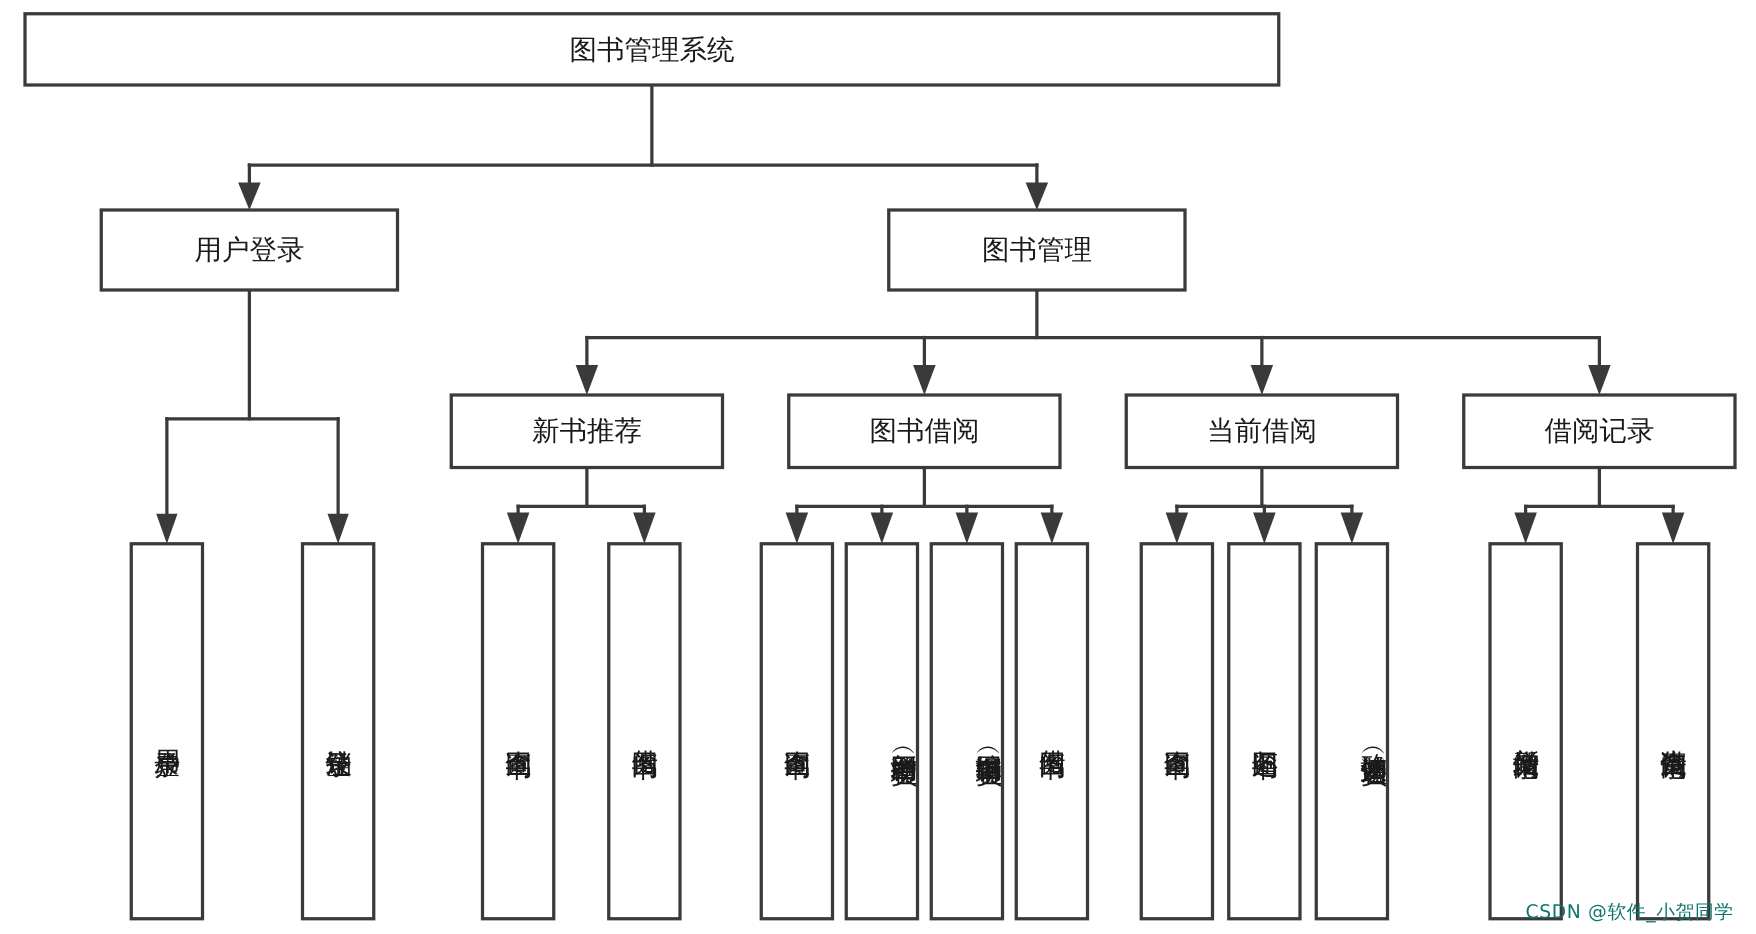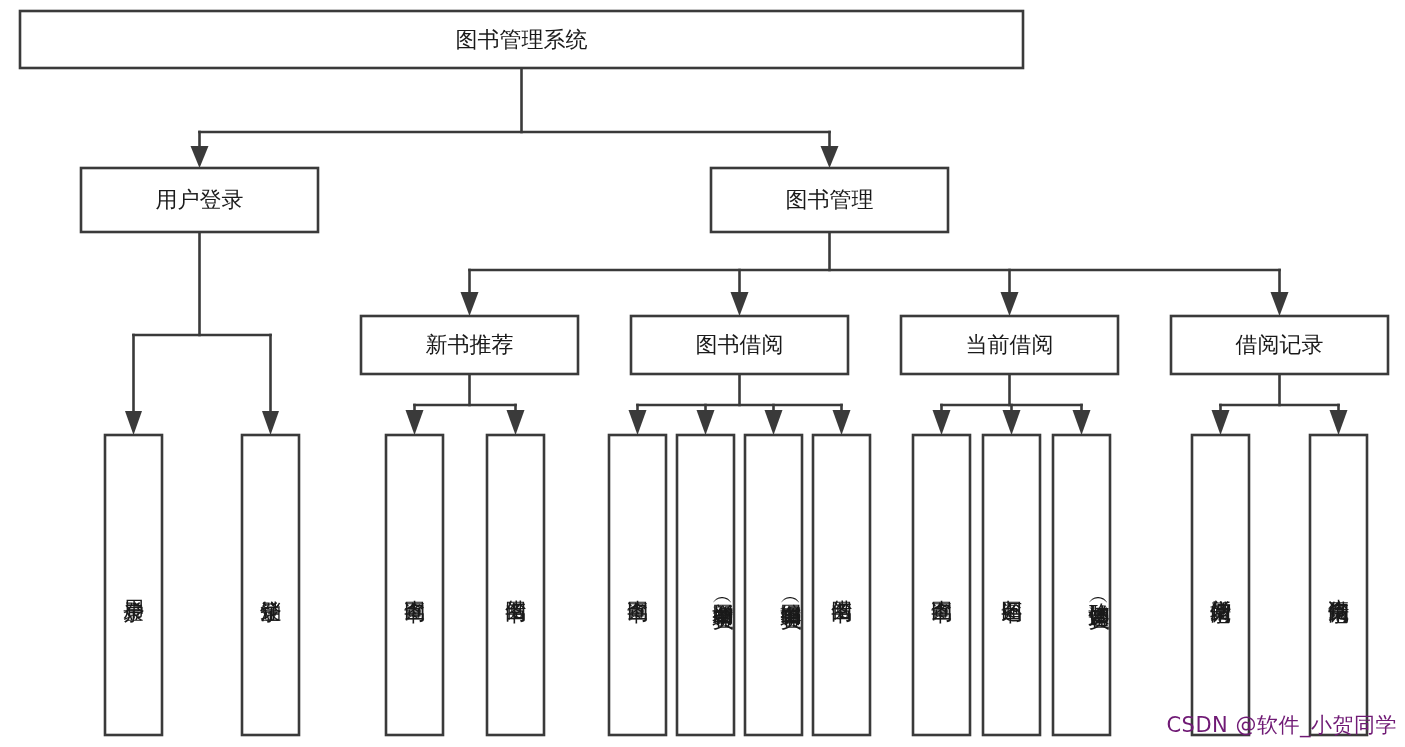--- a/index.html
+++ b/index.html
@@ -59,25 +59,25 @@
     display: flex;
     align-items: center;
     justify-content: center;
     letter-spacing: 1px;
     text-align: center;
     white-space: nowrap;
     pointer-events: none;
   }
   #watermark {
     position: absolute;
-    right: 8px;
+    right: 18px;
     bottom: 8px;
     font-family: "DejaVu Sans", "Liberation Sans", sans-serif;
-    font-size: 21px;
-    color: #701a75;
+    font-size: 15px;
+    color: #0f766e;
     letter-spacing: 0.5px;
     white-space: nowrap;
   }
 </style>
 </head>
 <body>
 
 <div id="diagram-root">
 
   <svg class="diagram" viewBox="0 0 1405 747">

